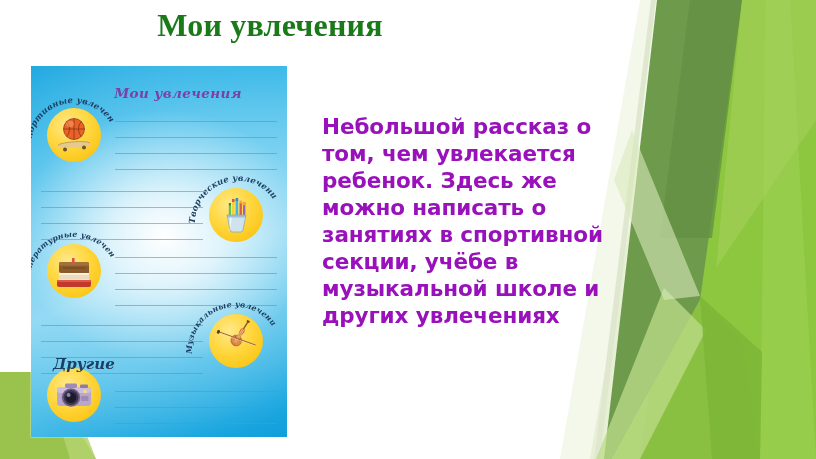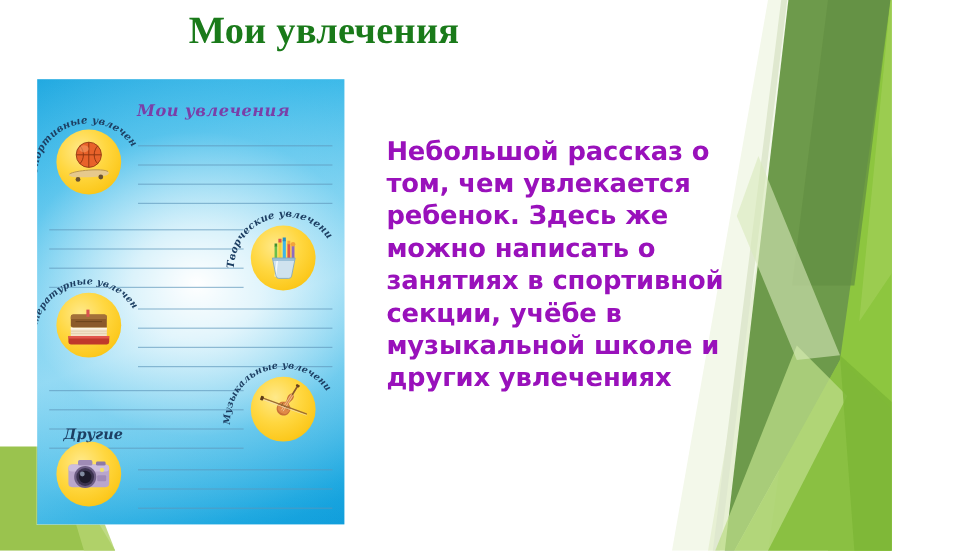--- a/index.html
+++ b/index.html
@@ -8,25 +8,24 @@
     background: #ffffff;
   }
   body {
     width: 816px;
     height: 459px;
     overflow: hidden;
     font-family: "Liberation Sans", sans-serif;
   }
   #slide {
     position: relative;
-    width: 712px;
+    width: 816px;
     height: 459px;
     background: #ffffff;
     overflow: hidden;
-    padding-left: 31px;
   }
 
   
   .facets {
     position: absolute;
     inset: 0;
     pointer-events: none;
   }
   .facets svg { display: block; width: 816px; height: 459px; }
 
@@ -130,21 +129,21 @@
     font-weight: bold;
     font-size: 8.4px;
     fill: #1d3f63;
     letter-spacing: 0.2px;
   }
   .flatcap {
     position: absolute;
     font-family: "DejaVu Serif", "Liberation Serif", serif;
     font-style: italic;
     font-weight: bold;
-    font-size: 12px;
+    font-size: 15px;
     color: #1d3f63;
     white-space: nowrap;
   }
 </style>
 </head>
 <body>
 
 <div id="slide">
 
   <div class="facets">

